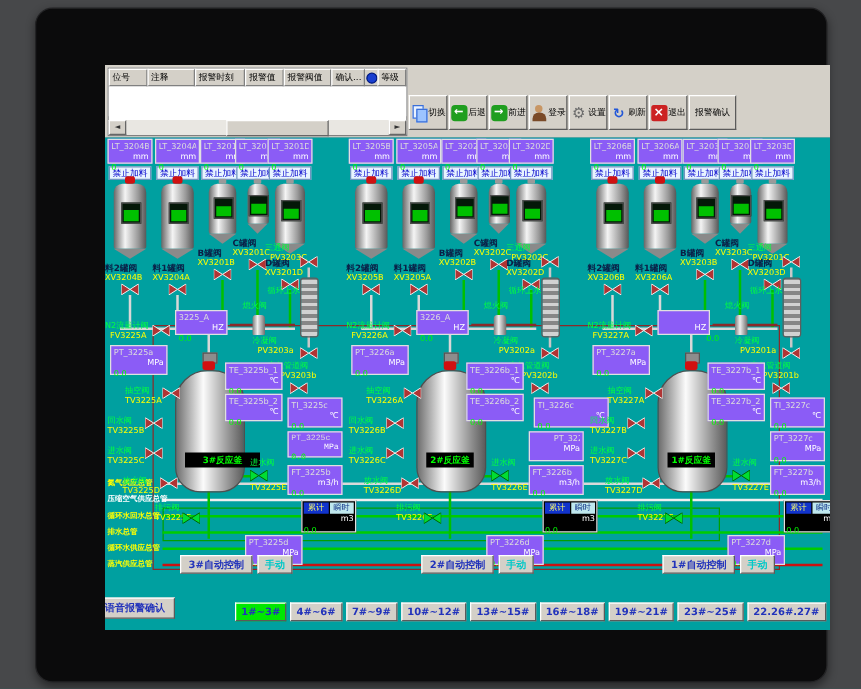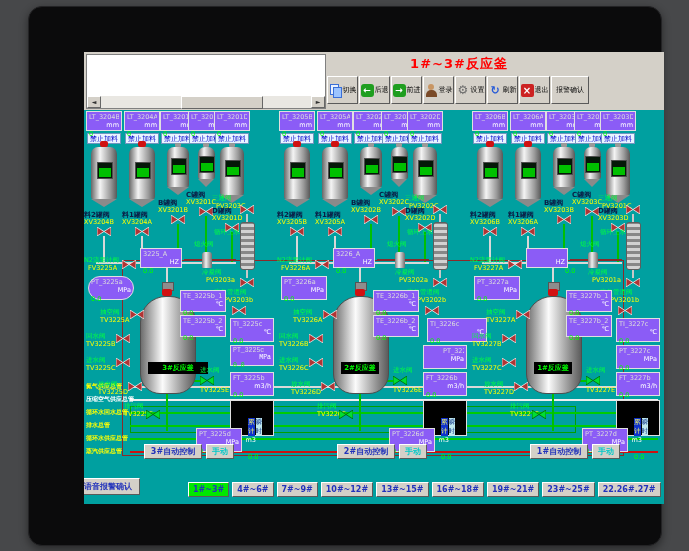--- a/index.html
+++ b/index.html
@@ -76,21 +76,21 @@
     border:1px solid #5e5e5e;border-radius:3px;z-index:2;}
   .buf{position:absolute;width:10px;height:16px;background:linear-gradient(90deg,#7d7d7d,#eee 40%,#6e6e6e);border-radius:3px 3px 1px 1px;z-index:2;}
 
   .reactor{position:absolute;width:54px;height:96px;z-index:2;border:1px solid #4f4f4f;
     background:linear-gradient(90deg,#6e6e6e,#fbfbfb 40%,#8f8f8f 80%,#5c5c5c);border-radius:26px 26px 20px 20px;}
   .rmotor{position:absolute;width:10px;height:7px;background:#8d8d8d;border:1px solid #555;z-index:2;}
   .rcap{position:absolute;width:10px;height:7px;background:#d01111;border-radius:2px;z-index:3;}
   .rlabel{position:absolute;background:#000;color:#00ff00;font-size:7px;font-weight:bold;
     text-align:center;padding:1px 0;z-index:3;white-space:nowrap;}
 
-  .tot{position:absolute;width:44px;background:#000;border:1px solid #e0e0e0;box-sizing:border-box;padding:17px;z-index:3;}
+  .tot{position:absolute;width:44px;background:#000;border:1px solid #e0e0e0;box-sizing:border-box;padding:1px;z-index:3;margin-left:11px;}
   .tot .row{display:flex;gap:1px;}
   .tot .b1{flex:1;background:#1133cc;color:#ffff66;font-size:6.5px;text-align:center;}
   .tot .b2{flex:1;background:#bfe8ee;color:#113388;font-size:6.5px;text-align:center;}
   .tot .val{color:#00ff00;font-size:6.5px;}
   .tot .un{float:right;color:#fff;font-size:6.5px;}
 
   .autobtn{position:absolute;width:58px;height:15px;background:#d4d0c8;border:1px solid;border-color:#fff #5a5a5a #5a5a5a #fff;
     color:#2233bb;font-size:8px;font-weight:bold;text-align:center;line-height:13px;box-sizing:border-box;z-index:4;white-space:nowrap;}
   .manbtn{position:absolute;width:28px;height:15px;background:#d4d0c8;border:1px solid;border-color:#fff #5a5a5a #5a5a5a #fff;
     color:#00c8c8;font-size:8px;font-weight:bold;text-align:center;line-height:13px;box-sizing:border-box;z-index:4;}
@@ -108,30 +108,39 @@
 </style>
 </head>
 <body>
 
 <div class="stage">
   <div class="bezel">
     <div class="screen">
 
       <div class="topbar">
         <div class="alarm-panel">
+          <div class="acols" id="alarm-cols">
+              <div class="acol" style="width: 32px;">位号</div>
+              <div class="acol" style="width: 40px;">注释</div>
+              <div class="acol" style="width: 42px;">报警时刻</div>
+              <div class="acol" style="width: 32px;">报警值</div>
+              <div class="acol" style="width: 40px;">报警阀值</div>
+              <div class="acol" style="width: 28px;">确认...</div>
+              <div class="aicon"></div>
+              <div class="acol" style="width: 24px;">等级</div>
+            </div>
           <div class="abody"></div>
           <div class="hscroll">
             <div class="sbtn">◄</div>
             <div class="strack">
                 <div class="sthumb"></div>
               </div>
             <div class="sbtn">►</div>
           </div>
         </div>
-        <div class="screen-title">1#~3#反应釜</div>
         <div class="toolbar" id="toolbar">
             <div class="tbtn">
               <span class="tico ic-switch"></span>
               <span class="tlabel">切换</span>
             </div>
             <div class="tbtn">
               <span class="tico ic-back">←</span>
               <span class="tlabel">后退</span>
             </div>
             <div class="tbtn">
@@ -299,21 +308,21 @@
             <div class="valve" style="left: 38px; top: 150px; width: 14px; height: 9px; position: absolute;">
               <svg width="14" height="9" viewBox="0 0 14 9">
                 <polygon points="0,0 7,4.5 0,9"></polygon>
                 <polygon points="14,0 7,4.5 14,9"></polygon>
               </svg>
             </div>
             <div class="disp" style="left: 56px; top: 138px; width: 42px; height: 20px; position: absolute;"><span class="dl">3225_A</span><span class="du">HZ</span><span class="dv">0.0</span></div>
             <span class="gname" style="left: 110px; top: 130px; position: absolute;">熄火阀</span>
             <div class="pipe" style="left: 100px; top: 149px; width: 52px; height: 2px; position: absolute; background: rgb(139, 42, 42);"></div>
             <div class="buf" style="left: 118px; top: 142px; width: 10px; height: 16px; position: absolute;"></div>
-            <div class="disp" style="left: 4px; top: 166px; width: 46px; height: 24px; position: absolute; border-radius: 12px;"><span class="dl">PT_3225a</span><span class="du">MPa</span><span class="dv">0.0</span></div>
+            <div class="disp" style="left: 4px; top: 166px; width: 46px; height: 24px; position: absolute;"><span class="dl">PT_3225a</span><span class="du">MPa</span><span class="dv">0.0</span></div>
             <div class="rmotor" style="left: 78px; top: 172px; width: 10px; height: 7px; position: absolute;"></div>
             <div class="rcap" style="left: 78px; top: 179px; width: 10px; height: 7px; position: absolute;"></div>
             <div class="reactor" style="left: 56px; top: 186px; width: 54px; height: 96px; position: absolute;"></div>
             <div class="rlabel" style="left: 64px; top: 252px; width: 60px; position: absolute;">3#反应釜</div>
             <div class="disp" style="left: 96px; top: 180px; width: 46px; height: 22px; position: absolute;"><span class="dl">TE_3225b_1</span><span class="du">℃</span><span class="dv">0.0</span></div>
             <div class="disp" style="left: 96px; top: 205px; width: 46px; height: 22px; position: absolute;"><span class="dl">TE_3225b_2</span><span class="du">℃</span><span class="dv">0.0</span></div>
             <div class="disp" style="left: 146px; top: 208px; width: 44px; height: 24px; position: absolute;"><span class="dl">TI_3225c</span><span class="du">℃</span><span class="dv">0.0</span></div>
             <div class="disp" style="left: 146px; top: 235px; width: 44px; height: 21px; position: absolute; font-family: Liberation Mono, monospace;"><span class="dl">PT_3225c</span><span class="du">MPa</span><span class="dv">0.0</span></div>
             <div class="disp" style="left: 146px; top: 262px; width: 44px; height: 24px; position: absolute;"><span class="dl">FT_3225b</span><span class="du">m3/h</span><span class="dv">0.0</span></div>
             <div class="tot" style="left: 146px; top: 290px; width: 44px; height: 26px; position: absolute;"><div class="row">

